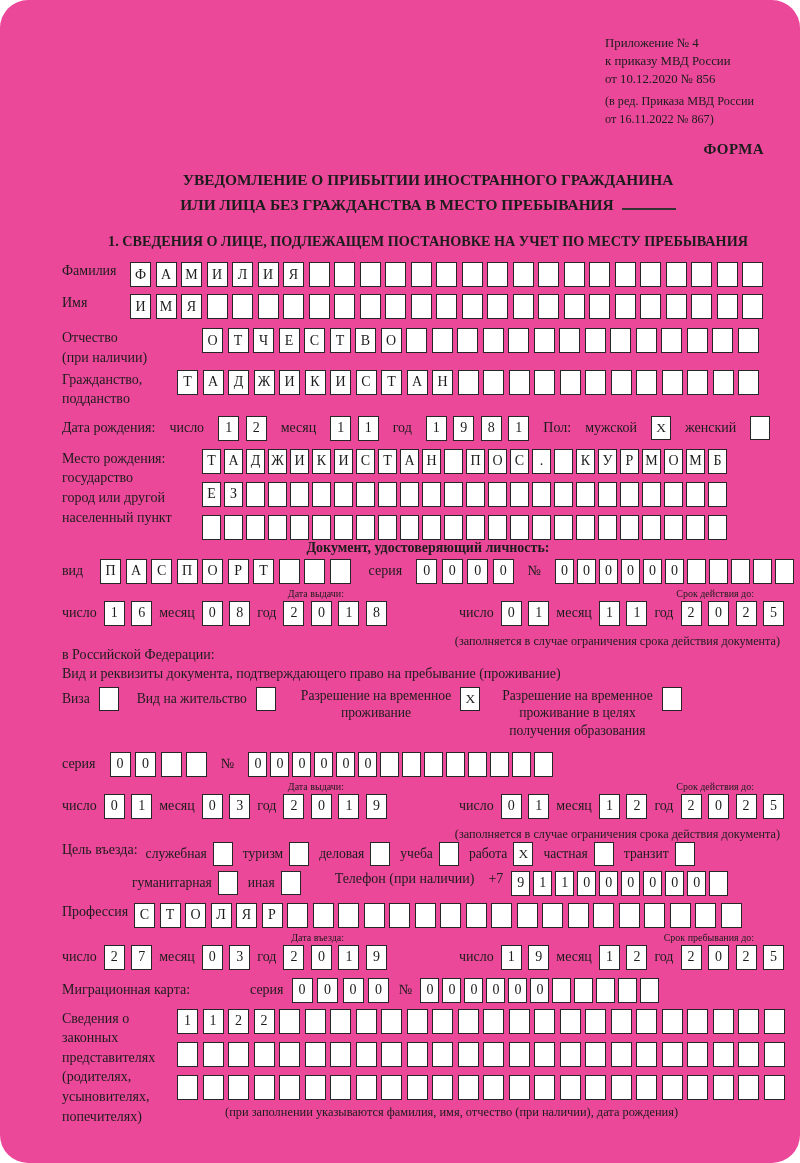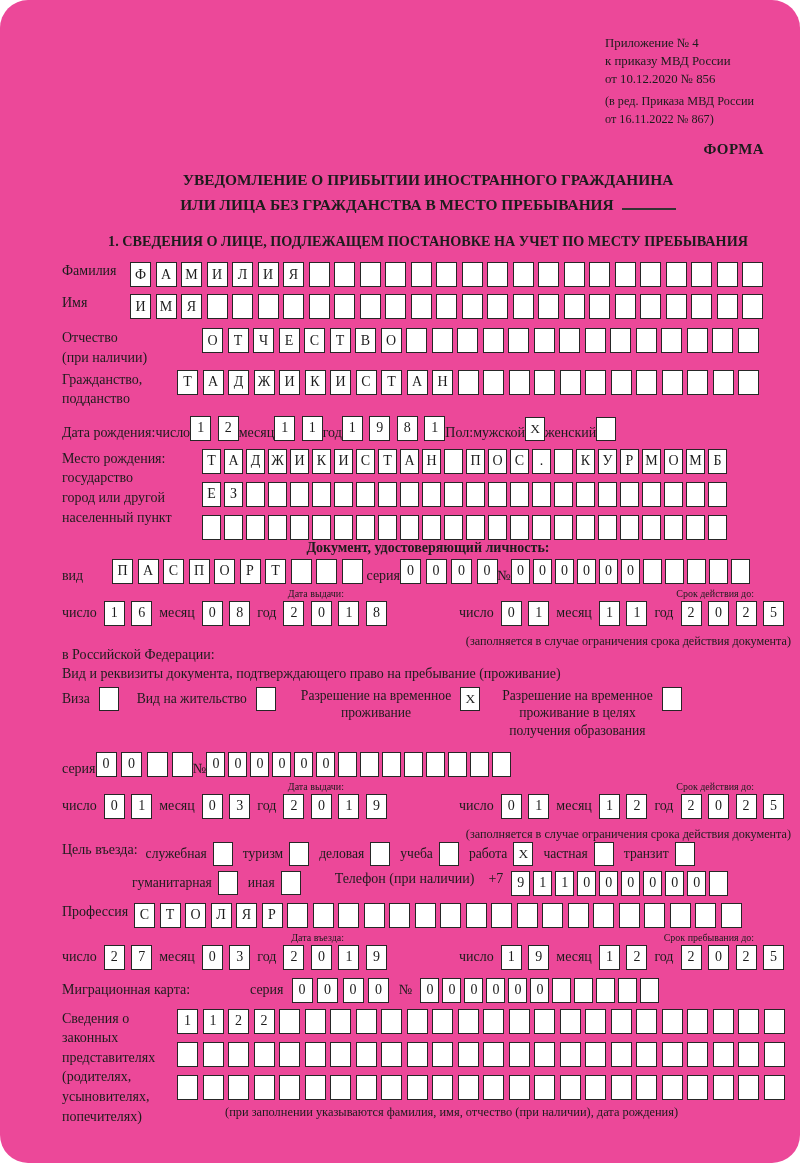--- a/index.html
+++ b/index.html
@@ -26,40 +26,40 @@
   .cell { flex:none; width:21px; height:25px; border:1.7px solid #262626;
           display:flex; align-items:center; justify-content:center; font-size:14px; background:#fff; }
   .cells.tight { gap:3px; } .cells.tight .cell { width:19px; }
   .cells.loose { gap:6.5px; }
   .box { flex:none; width:20px; height:24px; border:1.7px solid #262626;
          display:inline-flex; align-items:center; justify-content:center; font-size:13.5px; background:#fff; }
 
   .mt2{margin-top:2px;} .mt3{margin-top:3px;} .mt5{margin-top:5px;} .mt7{margin-top:7px;} .mt8{margin-top:8px;} .mt9{margin-top:9px;}
   .mt12{margin-top:12px;}
 
-  .inline { display:flex; align-items:flex-end; gap:0; font-size:14px; white-space:nowrap; }
+  .inline { display:flex; align-items:center; gap:14px; font-size:14px; white-space:nowrap; }
   .dl { white-space:nowrap; font-size:14px; }
 
   
   .lblock { line-height:1.4; }
   .vrows { display:flex; flex-direction:column; gap:8px; }
 
   .doc-head { text-align:center; font-weight:700; font-size:14px; }
 
   
   .pair { display:flex; position:relative; margin-top:4px; }
   .pair.pb { padding-bottom:15px; }
   .pcol.left { width:352px; }
   .pcol.right { flex:1; }
   .phead { text-align:right; font-size:10px; }
   .pcol.left .phead { width:212px; padding-left:0; margin-left:70px; }
   .pcol.right .phead { padding-right:40px; }
   .pdates { display:flex; align-items:center; gap:7px; margin-top:2px; }
   .pcol.right .pdates { justify-content:flex-end; padding-right:10px; }
-  .fn { position:absolute; right:3px; top:46px; font-size:12.2px; white-space:nowrap; }
+  .fn { position:absolute; right:14px; top:46px; font-size:12.2px; white-space:nowrap; }
 
   .res-intro { margin-top:5px; font-size:14px; line-height:1.35; }
   .opts-row { display:flex; margin-top:3px; font-size:13.6px; align-items:flex-start; }
   .opt { display:flex; align-items:center; gap:9px; }
   .opt.multi { align-items:flex-start; }
   .opt .olines { text-align:center; line-height:1.3; }
   .gap18{margin-left:18px;} .gap22{margin-left:22px;} .gap25{margin-left:25px;}
 
   .purpose { display:flex; align-items:flex-start; font-size:13.6px; white-space:nowrap; }
   .po { display:inline-flex; align-items:center; gap:6px; margin-right:10px; }

